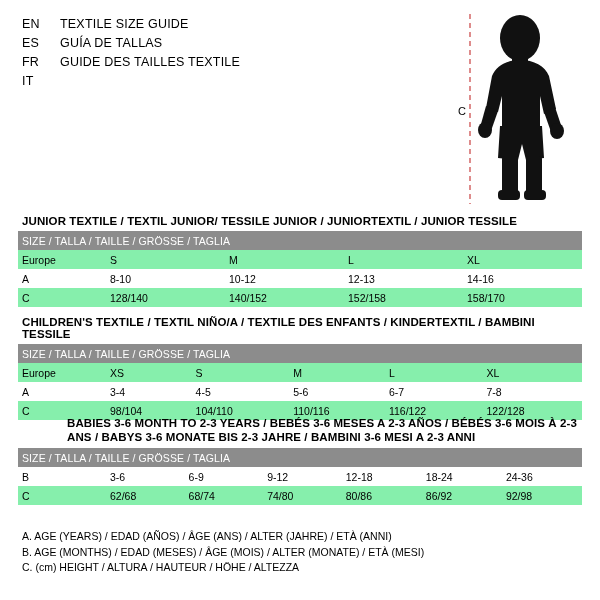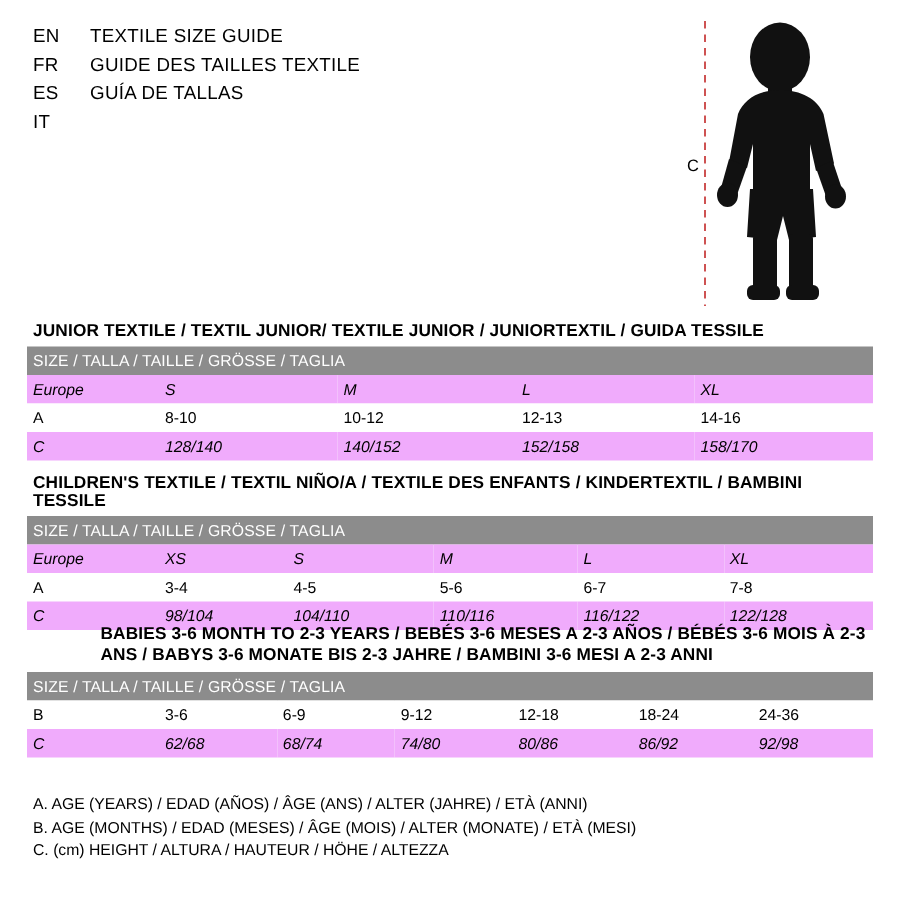--- a/index.html
+++ b/index.html
@@ -88,22 +88,21 @@
     white-space: nowrap;
   }
   tr.head td {
     background: #8c8c8c;
     color: #ffffff;
     font-weight: normal;
     font-size: 10.5px;
     letter-spacing: 0.1px;
   }
   tr.shade td {
-    background: #f0abfc;
-    font-style: italic;
+    background: #86efac;
   }
   tr.plain td {
     background: #ffffff;
   }
   
   col.c0 { width: 88px; }
   col.cx  { width: auto; }
 
   
   .legend {
@@ -118,26 +117,26 @@
 <body>
 
 <div class="page">
 
   <div class="header">
     <div class="lang-row">
       <span class="lang-code">EN</span>
       <span class="lang-title">TEXTILE SIZE GUIDE</span>
     </div>
     <div class="lang-row">
+      <span class="lang-code">ES</span>
+      <span class="lang-title">GUÍA DE TALLAS</span>
+    </div>
+    <div class="lang-row">
       <span class="lang-code">FR</span>
       <span class="lang-title">GUIDE DES TAILLES TEXTILE</span>
-    </div>
-    <div class="lang-row">
-      <span class="lang-code">ES</span>
-      <span class="lang-title">GUÍA DE TALLAS</span>
     </div>
     <div class="lang-row">
       <span class="lang-code">IT</span>
     </div>
   </div>
 
   <div class="figure">
     <svg width="140" height="200" viewBox="0 0 140 200">
 
       <line x1="22" y1="6" x2="22" y2="196" stroke="#c94040" stroke-width="1.2" stroke-dasharray="5,4"></line>
@@ -174,21 +173,21 @@
         <rect x="78" y="148" width="16" height="38" rx="3"></rect>
 
         <rect x="50" y="182" width="22" height="10" rx="4"></rect>
         <rect x="76" y="182" width="22" height="10" rx="4"></rect>
       </g>
     </svg>
   </div>
   <div class="c-label">C</div>
 
   <div class="section" style="top:215px;">
-    <div class="section-title">JUNIOR TEXTILE / TEXTIL JUNIOR/ TEXTILE JUNIOR / JUNIORTEXTIL / GUIDA TESSILE</div>
+    <div class="section-title">JUNIOR TEXTILE / TEXTIL JUNIOR/ TESSILE JUNIOR / JUNIORTEXTIL / JUNIOR TESSILE</div>
     <table class="sizes">
       <colgroup>
           <col class="c0">
           <col class="cx">
           <col class="cx">
           <col class="cx">
           <col class="cx">
         </colgroup>
       <tbody>
         <tr class="head">

